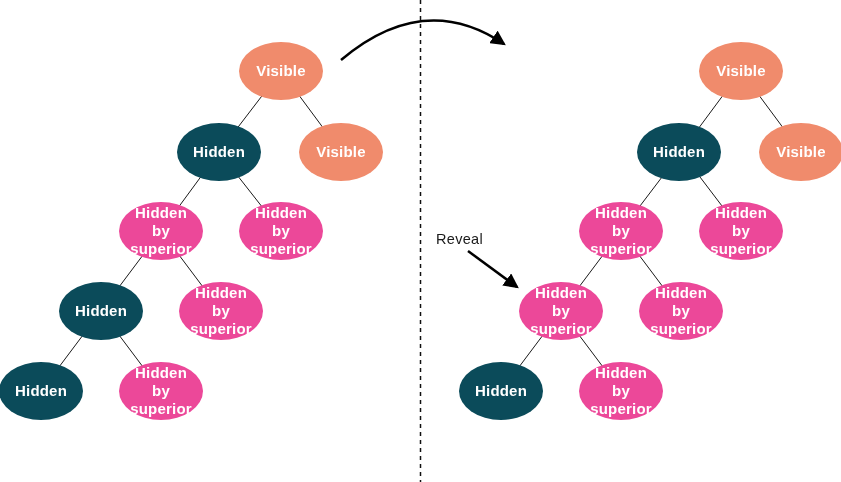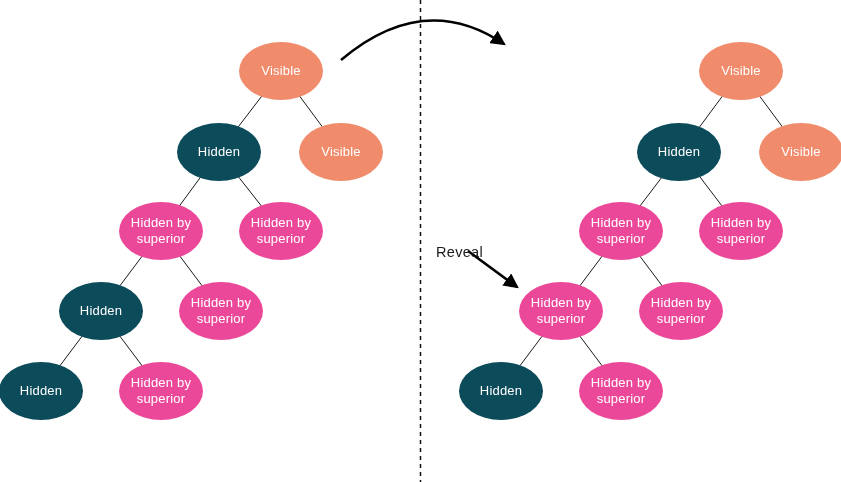--- a/index.html
+++ b/index.html
@@ -20,35 +20,35 @@
   .node {
     position: absolute;
     width: 84px;
     height: 58px;
     border-radius: 50%;
     display: flex;
     align-items: center;
     justify-content: center;
     text-align: center;
     color: #ffffff;
-    font-size: 13px;
-    font-weight: 400;
+    font-size: 15px;
+    font-weight: 700;
     line-height: 1.22;
     letter-spacing: 0.2px;
     padding: 0 7px;
     box-sizing: border-box;
     z-index: 1;
   }
   .state-visible { background: #F08B6C; }
   .state-hidden { background: #0B4B5A; }
   .state-hbs { background: #ec4899; }
   .reveal-label {
     position: absolute;
     left: 436px;
-    top: 244px;
+    top: 231px;
     font-size: 14.5px;
     font-weight: 500;
     letter-spacing: 0.3px;
     color: #1a1a1a;
     z-index: 2;
   }
 </style>
 </head>
 <body>
 

